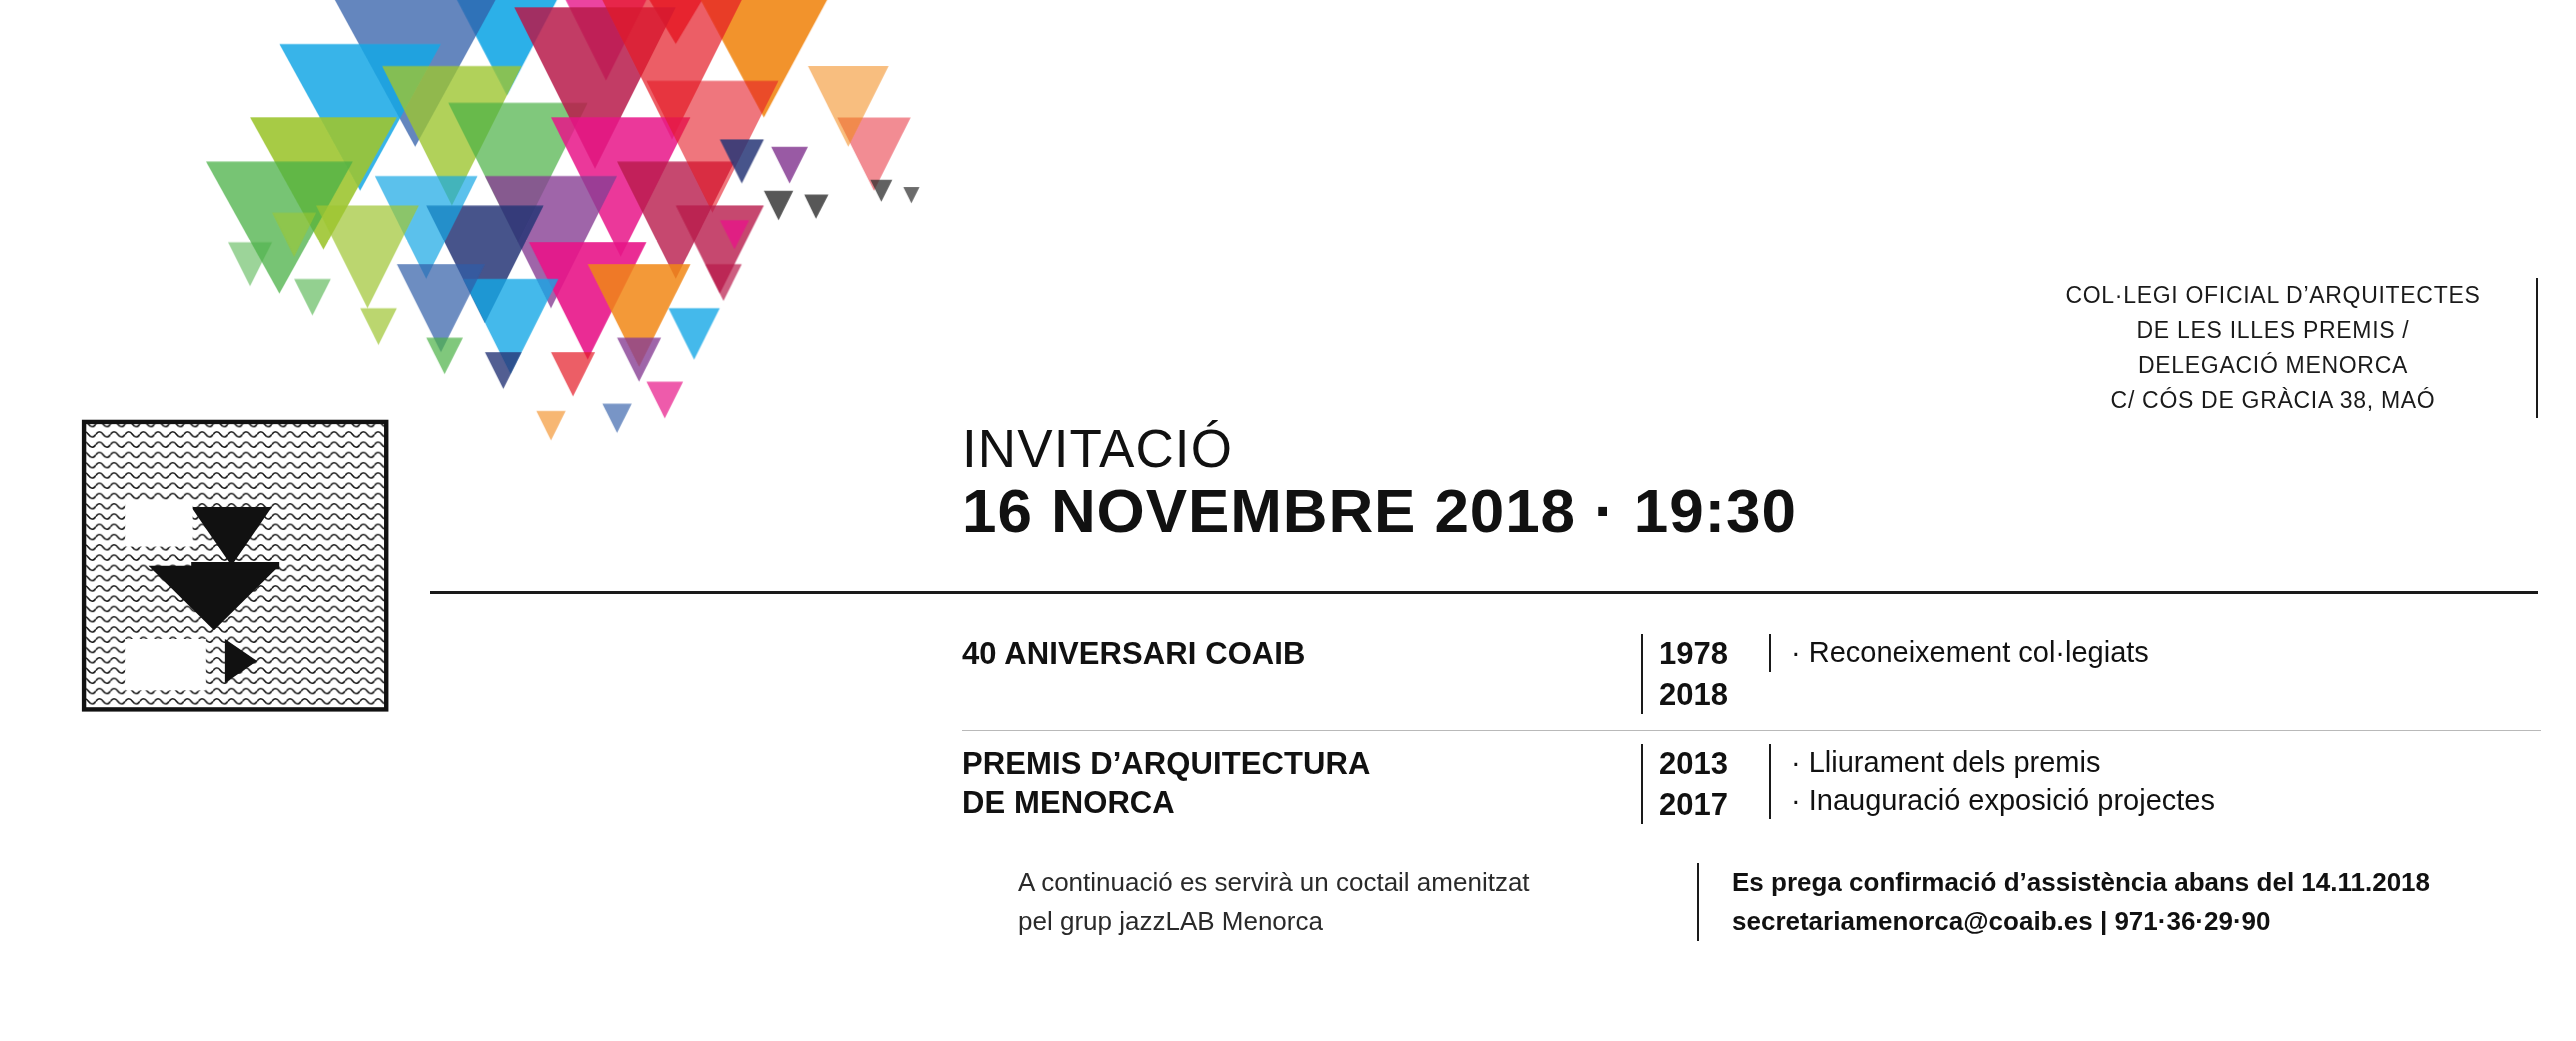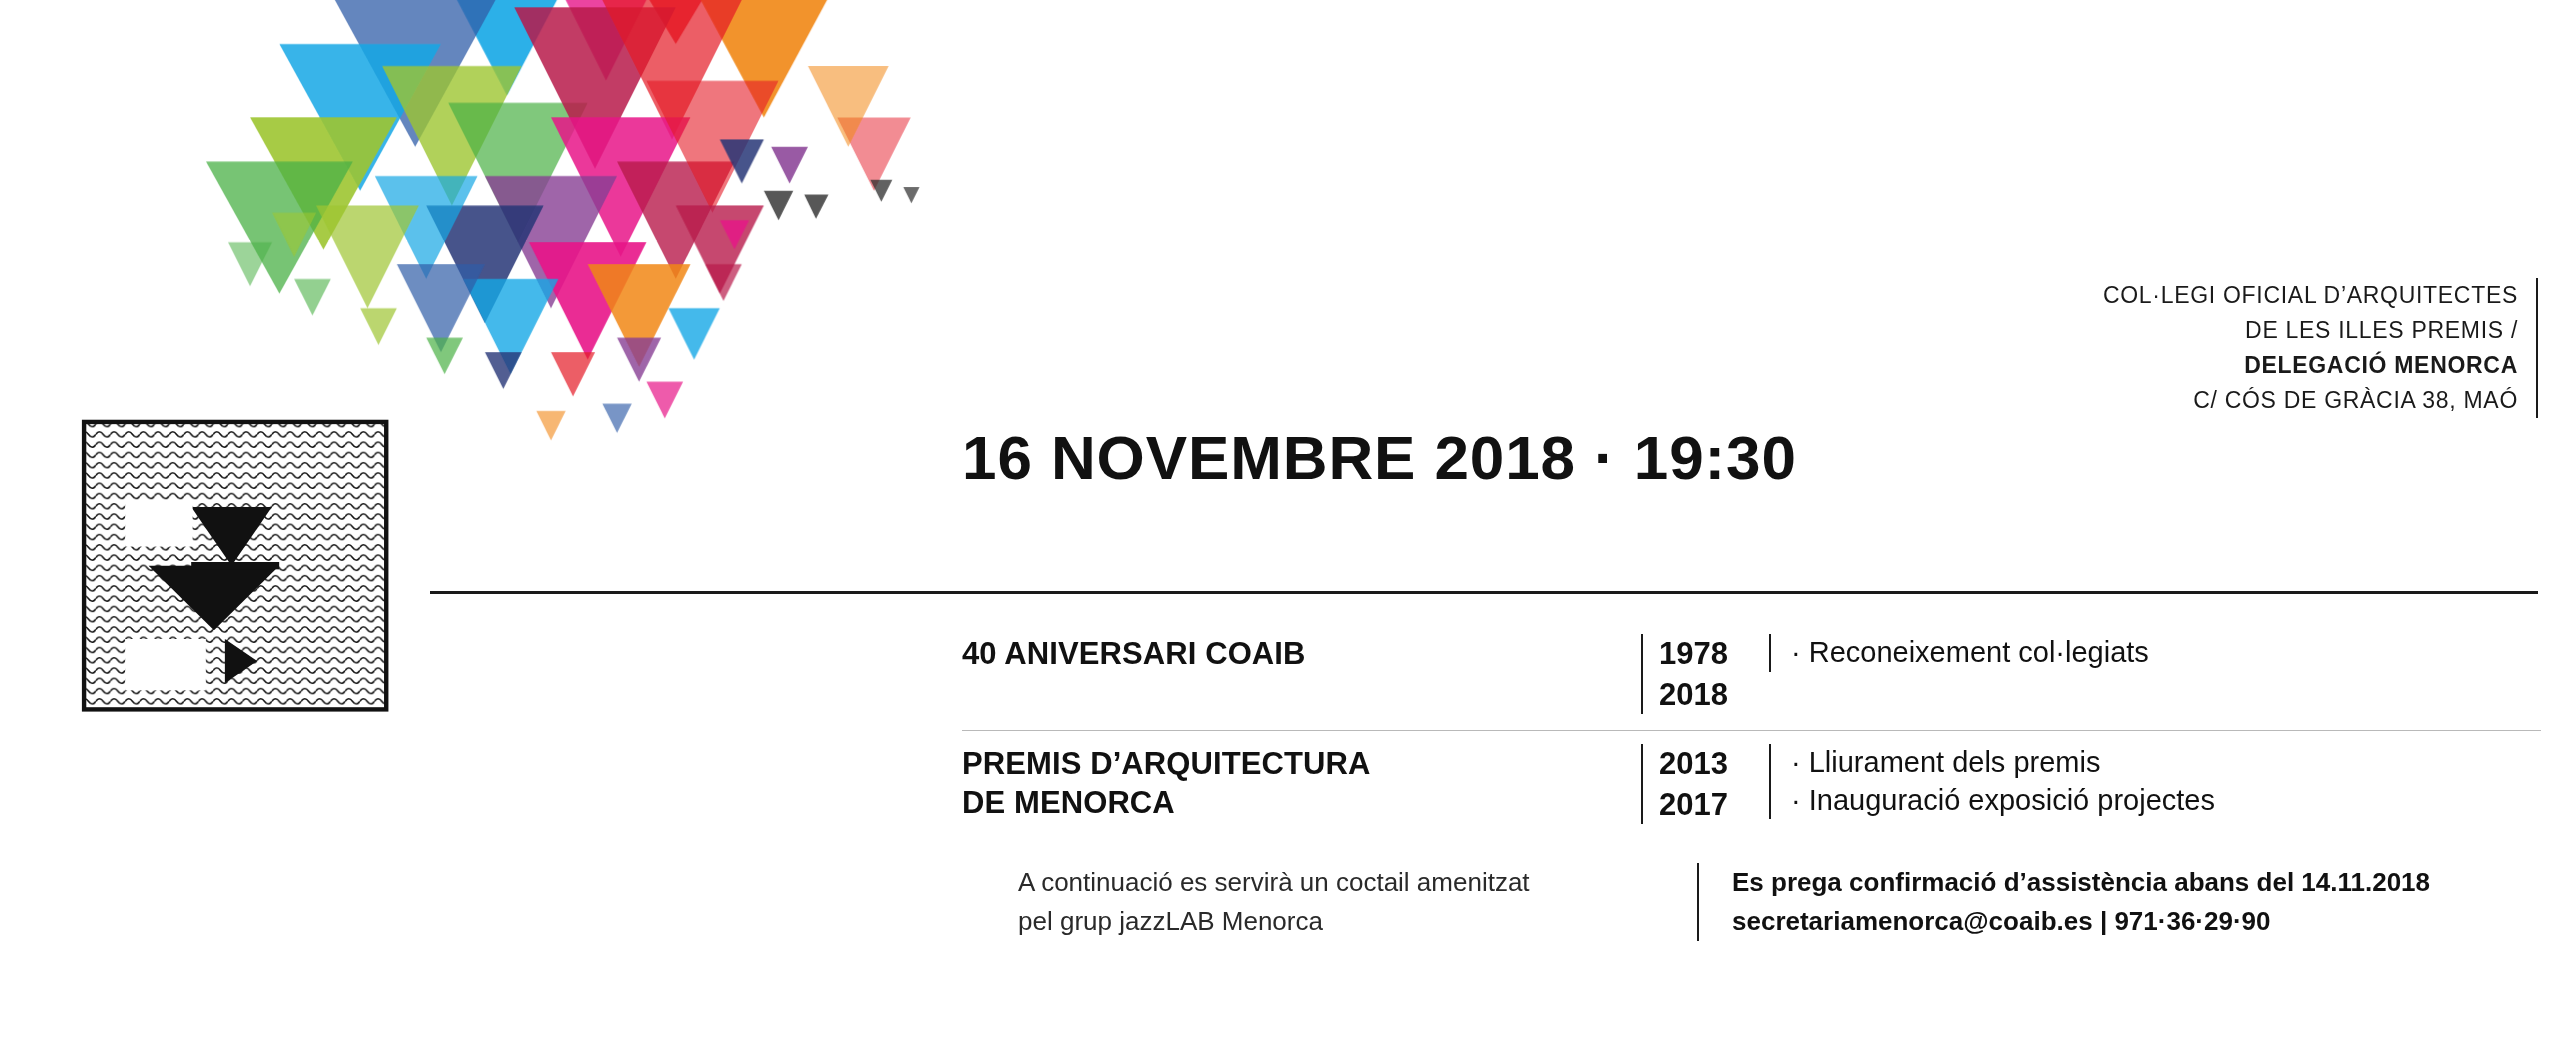--- a/index.html
+++ b/index.html
@@ -34,33 +34,33 @@
     width: 334px;
     height: 308px;
   }
 
   
   #address-block {
     position: absolute;
     right: 38px;
     top: 278px;
     width: 470px;
-    padding-right: 18px;
+    padding-right: 28px;
     border-right: 2.2px solid #1a1a1a;
-    text-align: right;
+    text-align: center;
   }
   #address-block .addr-line {
     font-size: 23px;
     letter-spacing: 0.7px;
     line-height: 1.52;
     color: #1a1a1a;
     white-space: nowrap;
   }
   #address-block .addr-line.bold {
-    font-weight: 700;
+    font-weight: 400;
   }
 
   
   #invite-heading {
     position: absolute;
     left: 962px;
     top: 422px;
   }
   #invite-heading .inv-word {
     font-size: 53px;
@@ -241,20 +241,21 @@
 </div>
 
 <div id="address-block">
   <div class="addr-line">COL·LEGI OFICIAL D’ARQUITECTES</div>
   <div class="addr-line">DE LES ILLES PREMIS /</div>
   <div class="addr-line bold">DELEGACIÓ MENORCA</div>
   <div class="addr-line">C/ CÓS DE GRÀCIA 38, MAÓ</div>
 </div>
 
 <div id="invite-heading">
+  <div class="inv-word">INVITACIÓ</div>
   <div class="inv-date">16 NOVEMBRE 2018 · 19:30</div>
 </div>
 
 <div id="rule-top"></div>
 
 <div id="program">
 
   <div class="prog-row divided">
     <div class="prog-title">40 ANIVERSARI COAIB</div>
     <div class="prog-years">

